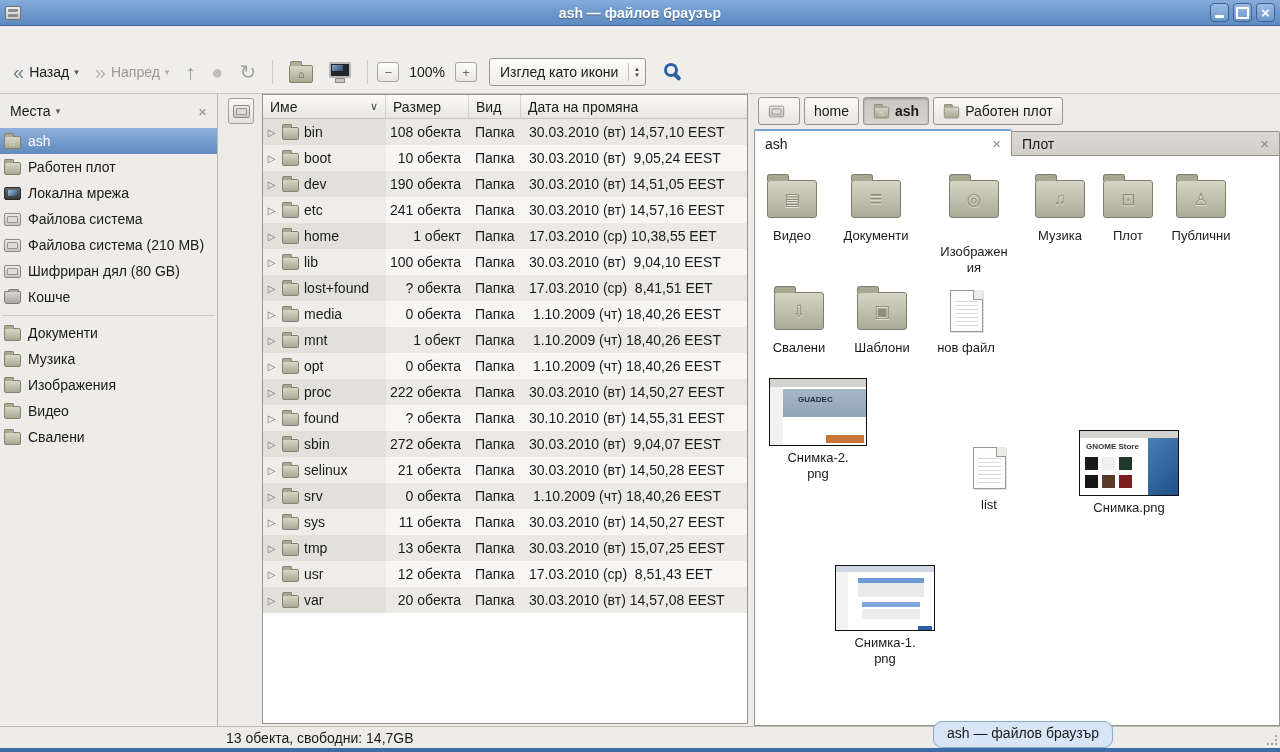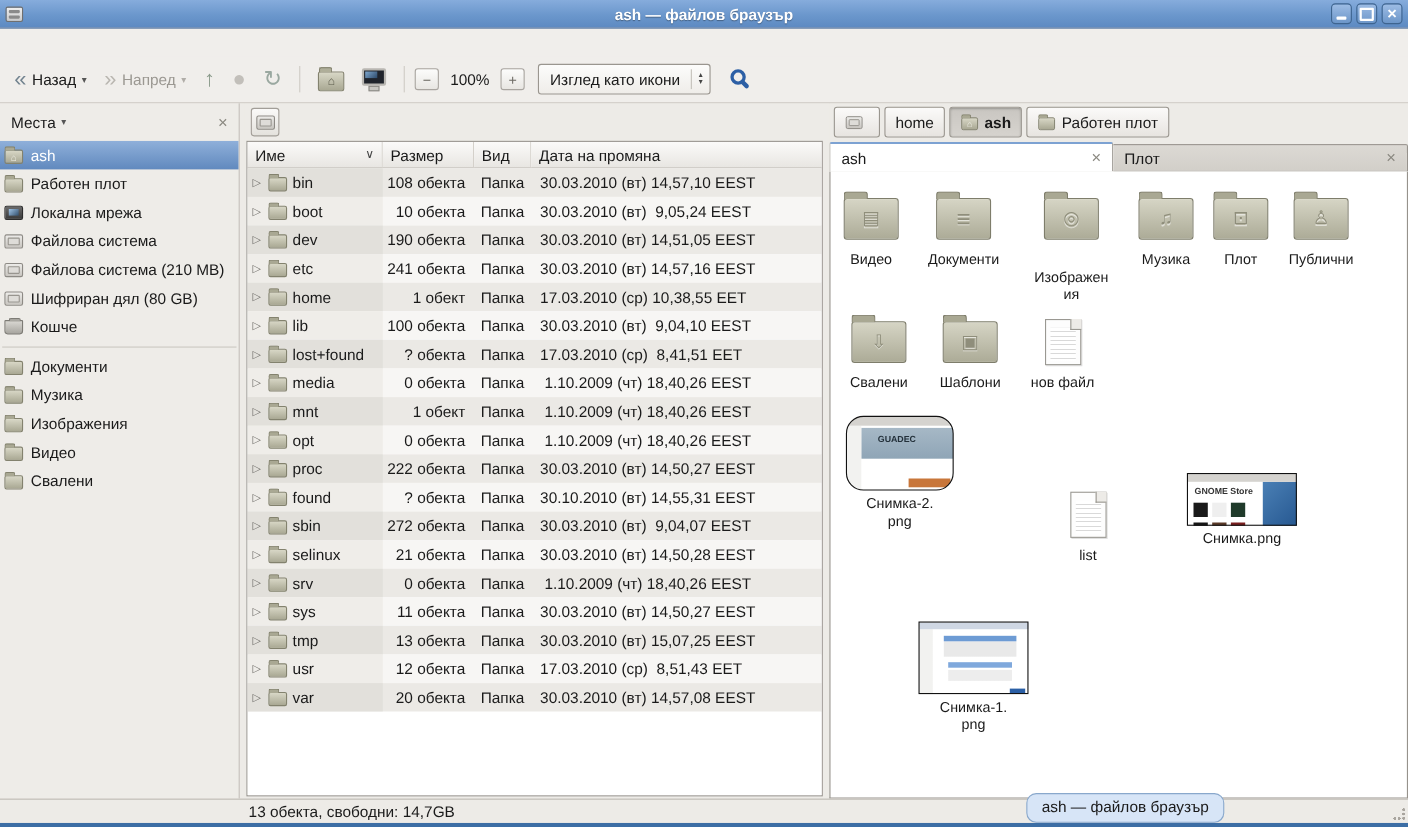--- a/index.html
+++ b/index.html
@@ -64,21 +64,21 @@
   .mini.i-drive { background:linear-gradient(#ECEBE8,#C8C5C0); border-color:#8d8a85; margin-top:0; }
   .mini.i-drive::before { display:none; }
   .mini.i-drive::after { content:""; width:9px; height:5px; border:1px solid #98958f; background:#dedcd8; border-radius:1px; }
   .mini.i-network { background:linear-gradient(#6a6a6a,#3a3a3a); border-color:#2c2c2c; margin-top:0; }
   .mini.i-network::before { display:none; }
   .mini.i-network::after { content:""; width:9px; height:6px; background:linear-gradient(135deg,#9fc3e4,#33506e); }
   .mini.i-trash { background:linear-gradient(#d9d7d2,#a8a6a0); border-color:#7d7b75; margin-top:0; border-radius:1px 1px 3px 3px; }
   .mini.i-trash::before { left:3px; top:-3px; width:9px; height:2px; background:#a8a6a0; border-color:#7d7b75; }
 
   
-  .midpane { width:528px; display:flex; flex-direction:column; background:#EDEBE7; }
+  .midpane { width:528px; display:flex; flex-direction:row; background:#EDEBE7; }
   .loc-row { height:34px; display:flex; align-items:center; padding:0 6px; }
   .loc-btn { width:26px; height:26px; border:1px solid #A29E98; border-radius:3px; background:linear-gradient(#FAF9F8,#E4E2DD); display:flex; align-items:center; justify-content:center; }
   .tree-frame { flex:1; margin:0 2px 2px 2px; border:1px solid #96928C; background:#fff; display:flex; flex-direction:column; overflow:hidden; }
   .tree-head { display:grid; grid-template-columns:123px 83px 52px 1fr; height:24px; }
   .th-cell { background:linear-gradient(#FBFAF9,#E8E6E2); border-right:1px solid #D4D0CA; border-bottom:1px solid #C8C4BE; display:flex; align-items:center; padding:0 7px; font-size:14px; }
   .th-cell .sort { margin-left:auto; font-size:11px; color:#444; }
   .tree-rows { }
   .trow { display:grid; grid-template-columns:123px 83px 52px 1fr; height:26px; background:#F7F6F4; }
   .trow:nth-child(odd) { background:#EBE9E5; }
   .trow .c-name { background:#EFEDE9; display:flex; align-items:center; gap:5px; padding-left:3px; overflow:hidden; }
@@ -115,23 +115,23 @@
   .k-file .fi-file { display:block; width:33px; height:42px; background:#fdfdfd; border:1px solid #9a9892; position:relative; box-shadow:1px 1px 0 rgba(0,0,0,.12); background-image:repeating-linear-gradient(#fff 0 3px, #d9d9d9 3px 4px); background-size:23px 30px; background-position:4px 7px; background-repeat:no-repeat; }
   .k-file .fi-file::after { content:""; position:absolute; top:-1px; right:-1px; width:9px; height:9px; background:#EDEBE7; border-left:1px solid #9a9892; border-bottom:1px solid #9a9892; }
   .k-thumb .fi-thumb { display:block; border:1px solid #111; position:relative; }
   .thumb-cap { position:absolute; font-weight:bold; }
 
   .t-guadec .fi-thumb { width:98px; height:68px; background:
       linear-gradient(#D5D3CF,#D5D3CF) 0 0/98px 8px no-repeat,
       linear-gradient(#F2F2F0,#F2F2F0) 0 8px/13px 60px no-repeat,
       linear-gradient(#A6B8C6,#8FA5B6) 13px 10px/85px 28px no-repeat,
       linear-gradient(#C8763A,#C8763A) 56px 56px/38px 8px no-repeat,
-      #fff; border-radius: 16px; }
+      #fff; }
   .t-guadec .thumb-cap { top:16px; left:28px; font-size:8px; color:#23303a; letter-spacing:0; }
-  .t-store .fi-thumb { width:100px; height:48px; background:
+  .t-store .fi-thumb { width:100px; height:66px; background:
       linear-gradient(#D5D3CF,#D5D3CF) 0 0/100px 7px no-repeat,
       linear-gradient(135deg,#4a7fb5,#1d4e87) 68px 7px/32px 59px no-repeat,
       linear-gradient(#1a1a1a,#1a1a1a) 5px 26px/13px 13px no-repeat,
       linear-gradient(#efefef,#efefef) 22px 26px/13px 13px no-repeat,
       linear-gradient(#1f3a2a,#1f3a2a) 39px 26px/13px 13px no-repeat,
       linear-gradient(#161616,#161616) 5px 44px/13px 13px no-repeat,
       linear-gradient(#5a3a28,#5a3a28) 22px 44px/13px 13px no-repeat,
       linear-gradient(#7a1f1f,#7a1f1f) 39px 44px/13px 13px no-repeat,
       #fff; }
   .t-store .thumb-cap { top:11px; left:6px; font-size:8px; color:#333; }

